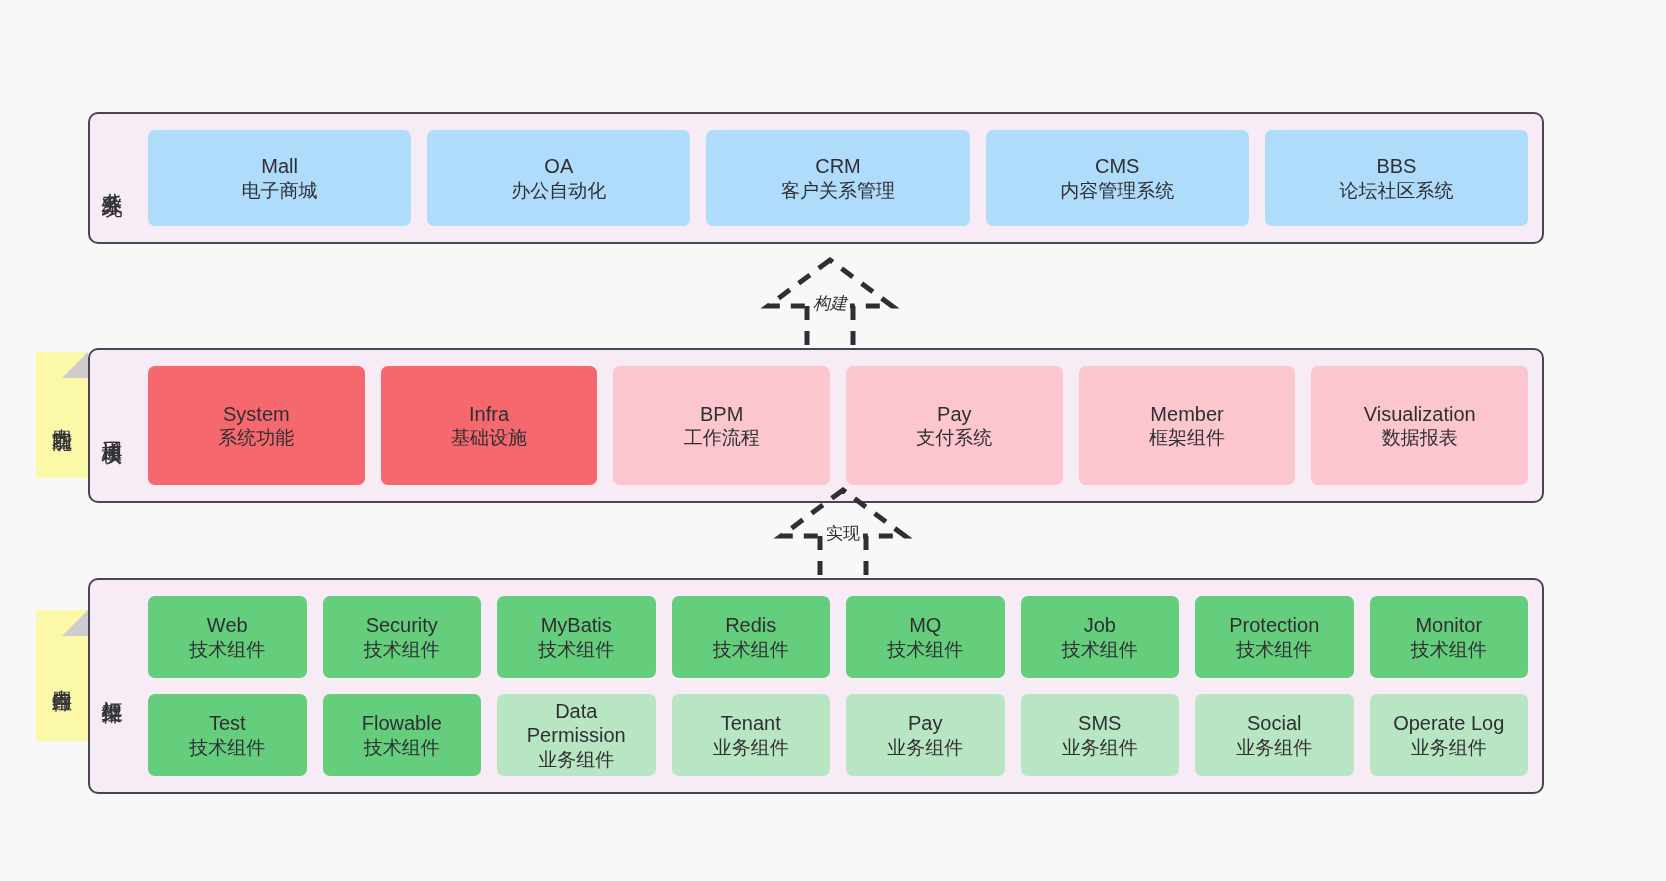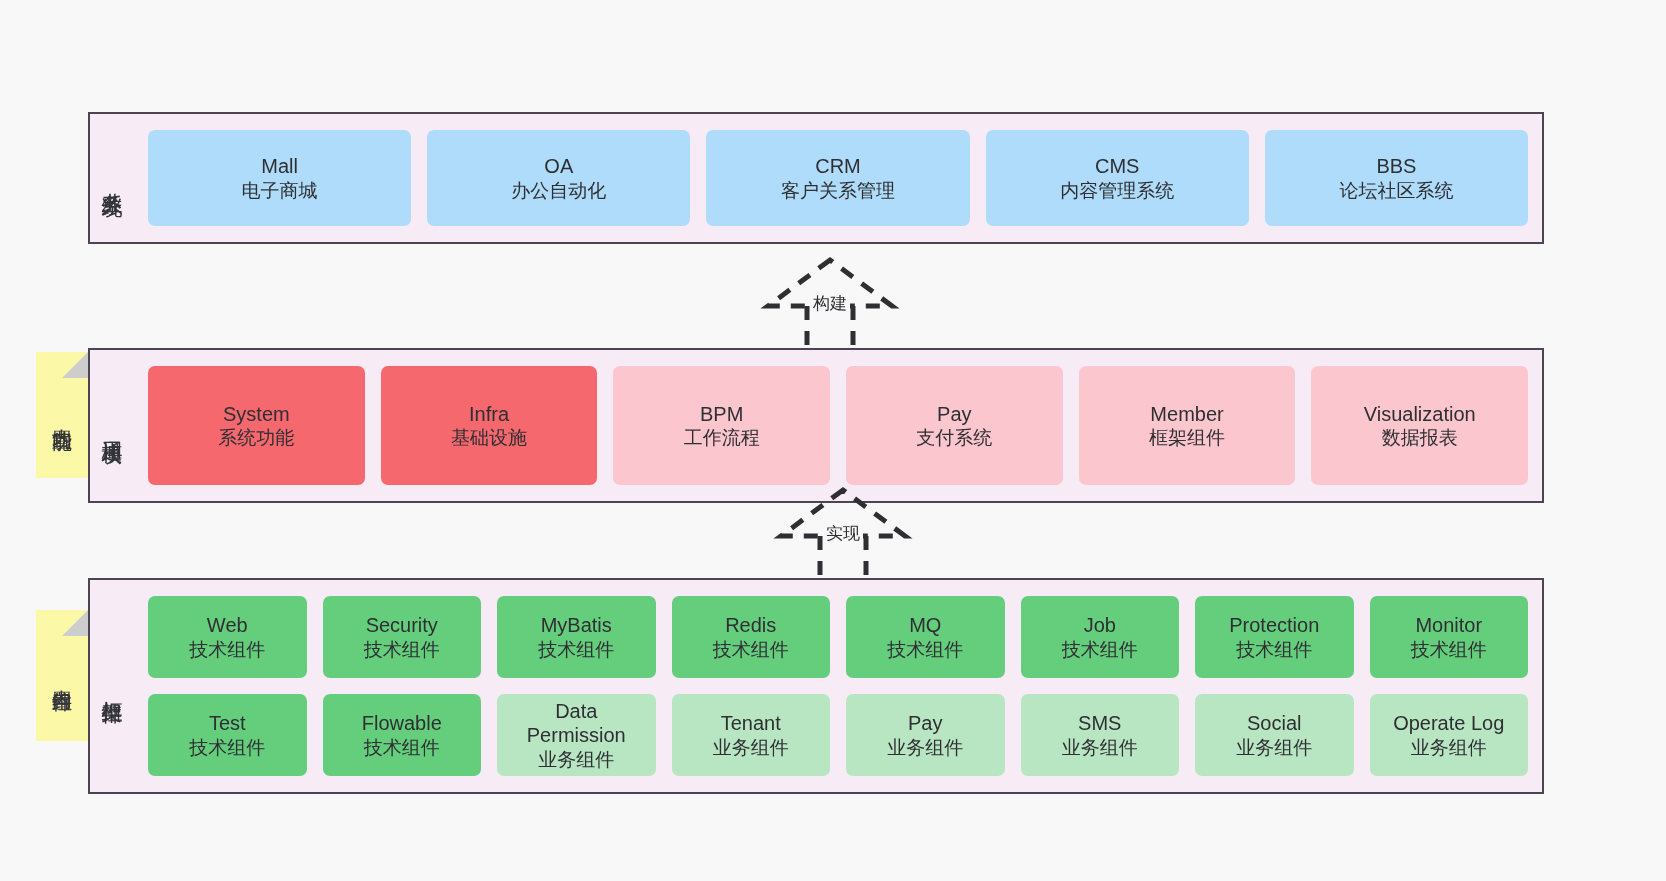--- a/index.html
+++ b/index.html
@@ -15,21 +15,21 @@
     overflow: hidden;
     position: relative;
   }
 
   
   .layer {
     position: absolute;
     box-sizing: border-box;
     background: #f7ebf5;
     border: 2px solid #4a4453;
-    border-radius: 0;
+    border-radius: 10px;
     display: flex;
     align-items: stretch;
   }
 
   
   .layer-title {
     flex: 0 0 auto;
     width: 44px;
     display: flex;
     align-items: center;
@@ -133,21 +133,21 @@
     position: absolute;
     left: 50%;
     transform: translateX(-50%);
     top: 36px;
     font-size: 17px;
     color: #2f2f33;
     background: #f8f8f8;
     padding: 0 3px;
     white-space: nowrap;
   }
-  #arrow-build     { left: 735px; top: 256px; }
+  #arrow-build     { left: 735px; top: 256px; font-style: italic; }
   #arrow-implement { left: 748px; top: 486px; }
 </style>
 </head>
 <body>
 
 <div class="layer" id="layer-business">
   <div class="layer-title">业务系统</div>
   <div class="cards">
     <div class="card c-blue">
       <div class="en">Mall</div>

